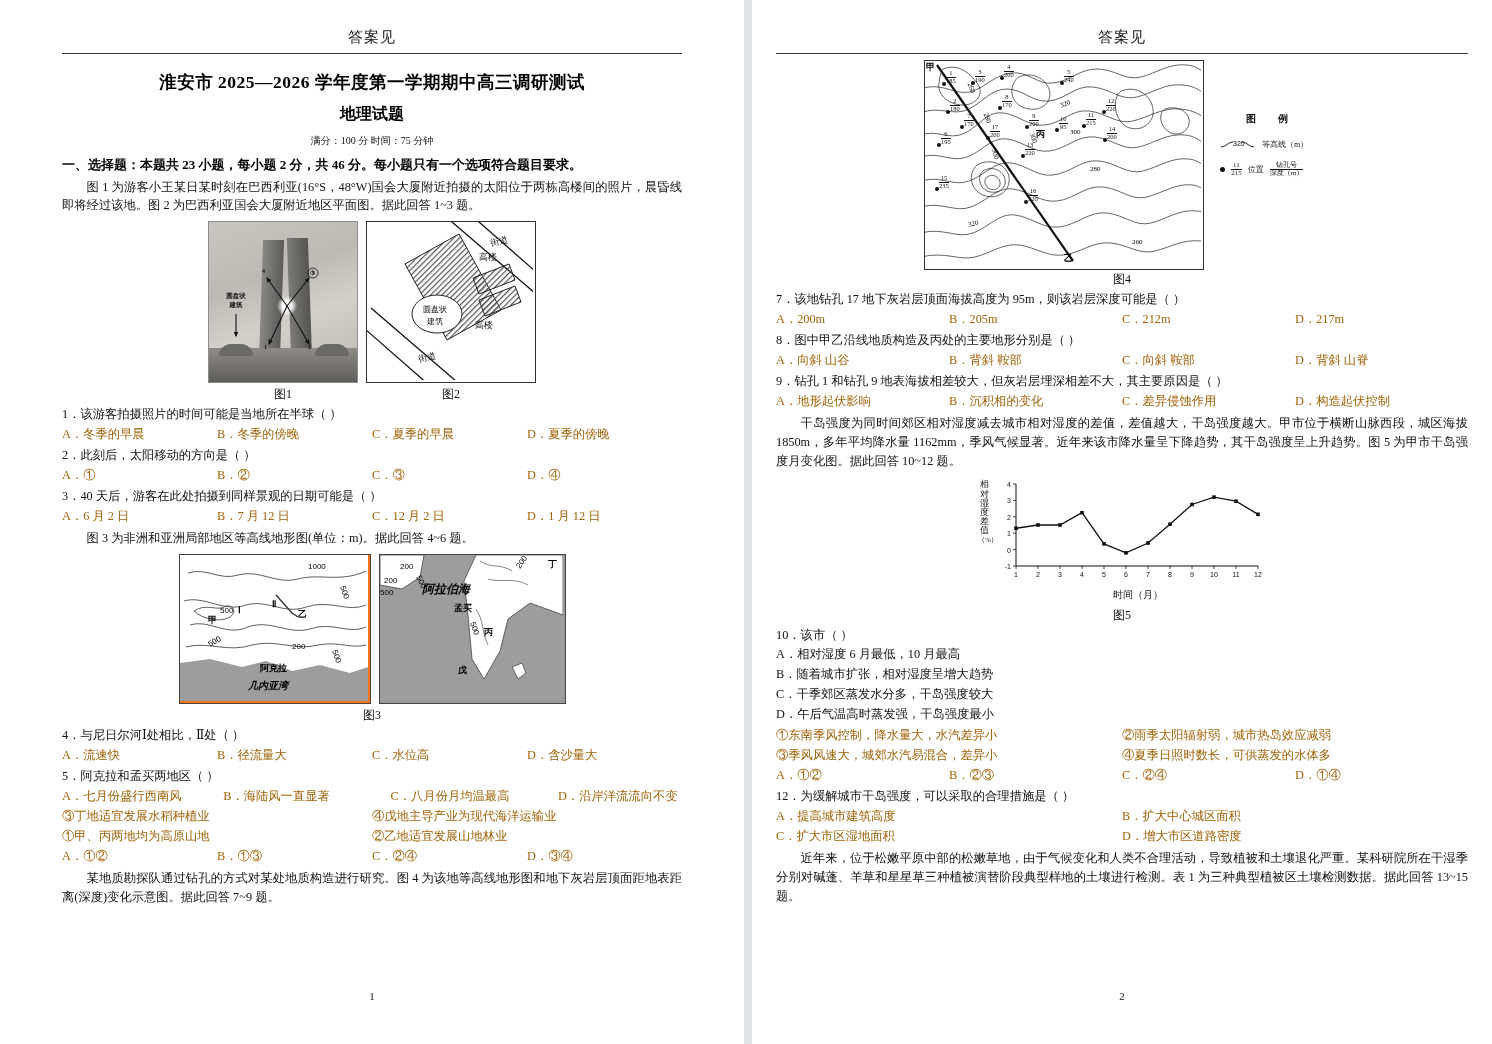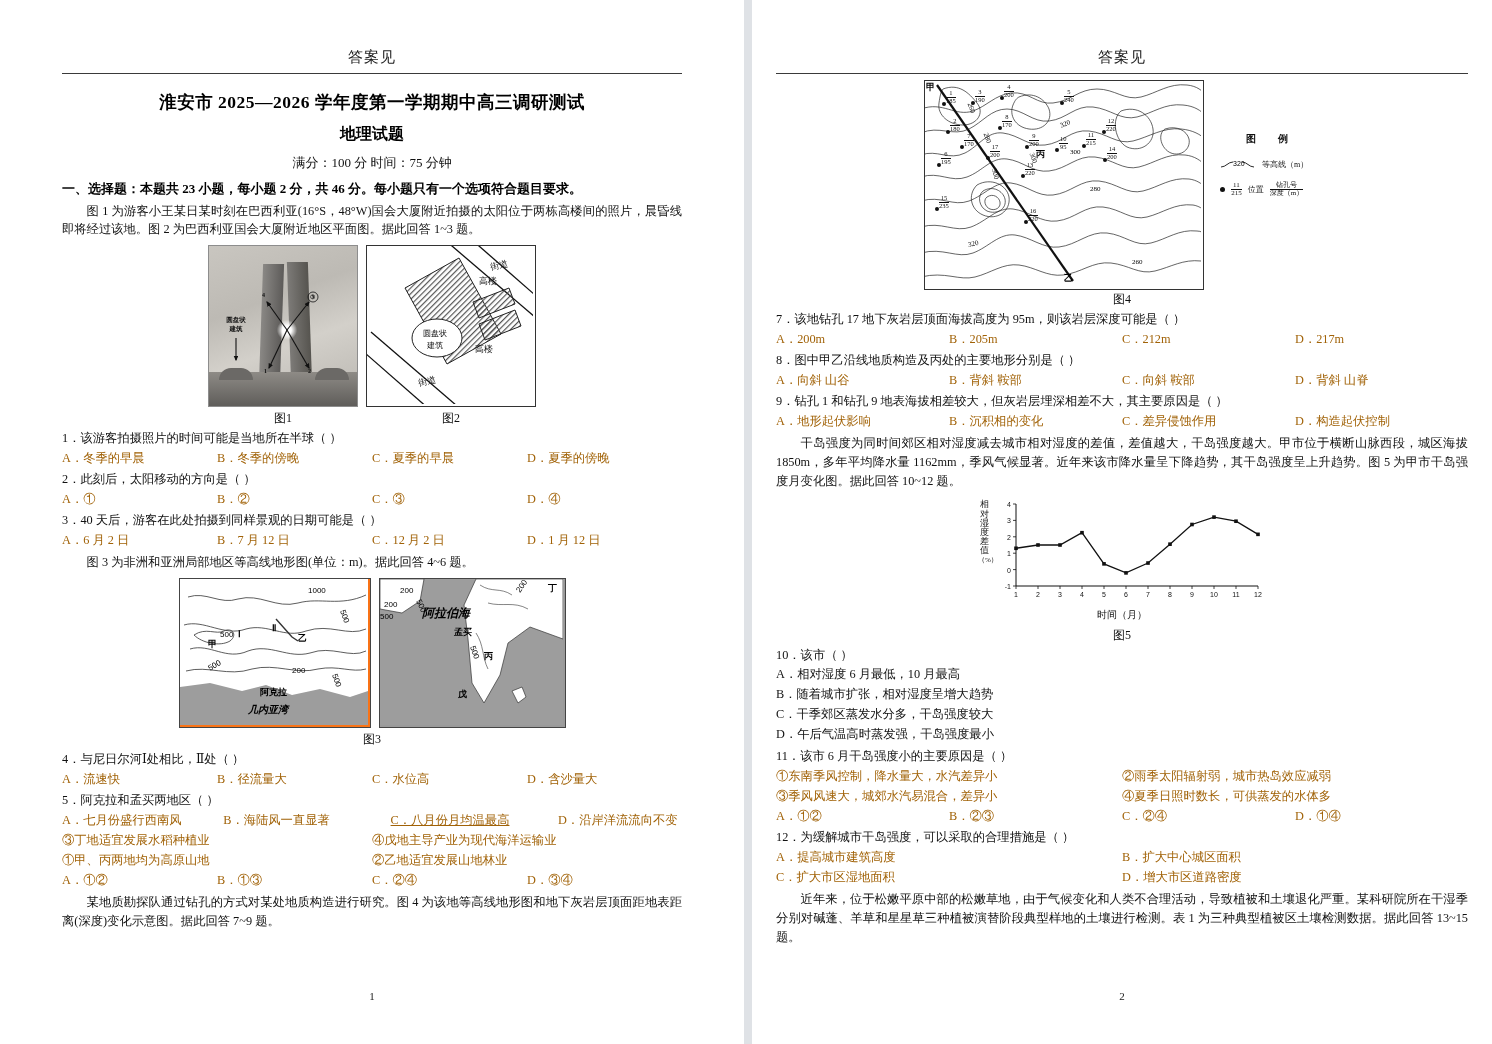--- a/index.html
+++ b/index.html
@@ -13,61 +13,61 @@
   .page{
     position:relative;background:#ffffff;height:1044px;
     box-sizing:border-box;
   }
   .page-left{width:744px;}
   .gutter{width:8px;background:#dfe2e6;height:1044px;}
   .page-right{width:740px;}
 
   .hdr{
     text-align:center;font-size:15px;color:#1a1a1a;
-    padding-top:48px;letter-spacing:1px;
+    padding-top:28px;letter-spacing:1px;
   }
   .hdr-rule{
     border-bottom:1.4px solid #3a3a3a;
     margin:6px 62px 0 62px;
   }
   .page-right .hdr-rule{margin:6px 24px 0 24px;}
 
   .body-area{padding:0 62px;}
   .page-right .body-area{padding:0 24px;}
 
   .title1{
     text-align:center;font-weight:bold;font-size:17.5px;
     margin-top:16px;letter-spacing:.5px;color:#000;
   }
   .title2{
     text-align:center;font-weight:bold;font-size:16px;
     margin-top:10px;color:#000;
   }
   .subline{
-    text-align:center;font-size:13px;margin-top:9px;color:#111;
+    text-align:center;font-size:10px;margin-top:9px;color:#111;
   }
   .sec-head{
     font-weight:bold;font-size:13px;margin-top:7px;color:#000;
     line-height:1.5;
   }
   .para{
     font-size:12.3px;line-height:1.52;text-indent:2em;margin-top:3px;
     color:#111;text-align:justify;
   }
   .qline{
     font-size:12.3px;line-height:1.55;margin-top:2px;color:#111;
   }
   .opts{
     display:flex;font-size:12.3px;line-height:1.55;margin-top:1px;color:#a16207;
   }
   .opts > span{flex:0 0 25%;}
   .opts.two > span{flex:0 0 50%;}
   .opts.wide > span:nth-child(1){flex:0 0 26%;}
   .opts.wide > span:nth-child(2){flex:0 0 27%;}
-  .opts.wide > span:nth-child(3){flex:0 0 27%;text-decoration:underline;}
+  .opts.wide > span:nth-child(3){flex:0 0 27%;}
   .optlist .oline{font-size:12.3px;line-height:1.62;color:#111;}
 
   .fig-wrap{text-align:center;margin-top:6px;}
   .fig-cap{font-size:12px;margin-top:3px;color:#111;}
   .fig-row{display:flex;justify-content:center;gap:8px;}
   .fig-col{display:flex;flex-direction:column;align-items:center;}
 
   
   .photo{
     width:148px;height:160px;position:relative;overflow:hidden;
@@ -121,21 +121,21 @@
   .frac .num{border-bottom:1px solid #111;padding:0 2px;display:block;}
 
   
   .fig5{width:300px;height:128px;position:relative;}
   .ylab{
     position:absolute;left:6px;top:4px;width:13px;font-size:9px;line-height:1.02;
     text-align:center;color:#111;
   }
   .ylab .paren{font-size:7px;}
   .xlab{
-    position:absolute;left:0;bottom:2px;width:300px;text-align:center;
+    position:absolute;left:16px;bottom:2px;width:300px;text-align:center;
     font-size:10px;color:#111;
   }
   svg{display:block;}
   .pg-num{
     position:absolute;bottom:42px;width:100%;text-align:center;
     font-size:11px;color:#222;
   }
 </style>
 </head>
 <body>
@@ -593,21 +593,20 @@
       </div>
 
       <div class="qline">10．该市（    ）</div>
       <div class="optlist">
         <div class="oline">A．相对湿度 6 月最低，10 月最高</div>
         <div class="oline">B．随着城市扩张，相对湿度呈增大趋势</div>
         <div class="oline">C．干季郊区蒸发水分多，干岛强度较大</div>
         <div class="oline">D．午后气温高时蒸发强，干岛强度最小</div>
       </div>
 
-      <div class="qline">11．该市 6 月干岛强度小的主要原因是（    ）</div>
       <div class="opts two">
         <span>①东南季风控制，降水量大，水汽差异小</span>
         <span>②雨季太阳辐射弱，城市热岛效应减弱</span>
       </div>
       <div class="opts two">
         <span>③季风风速大，城郊水汽易混合，差异小</span>
         <span>④夏季日照时数长，可供蒸发的水体多</span>
       </div>
       <div class="opts">
         <span>A．①②</span>

